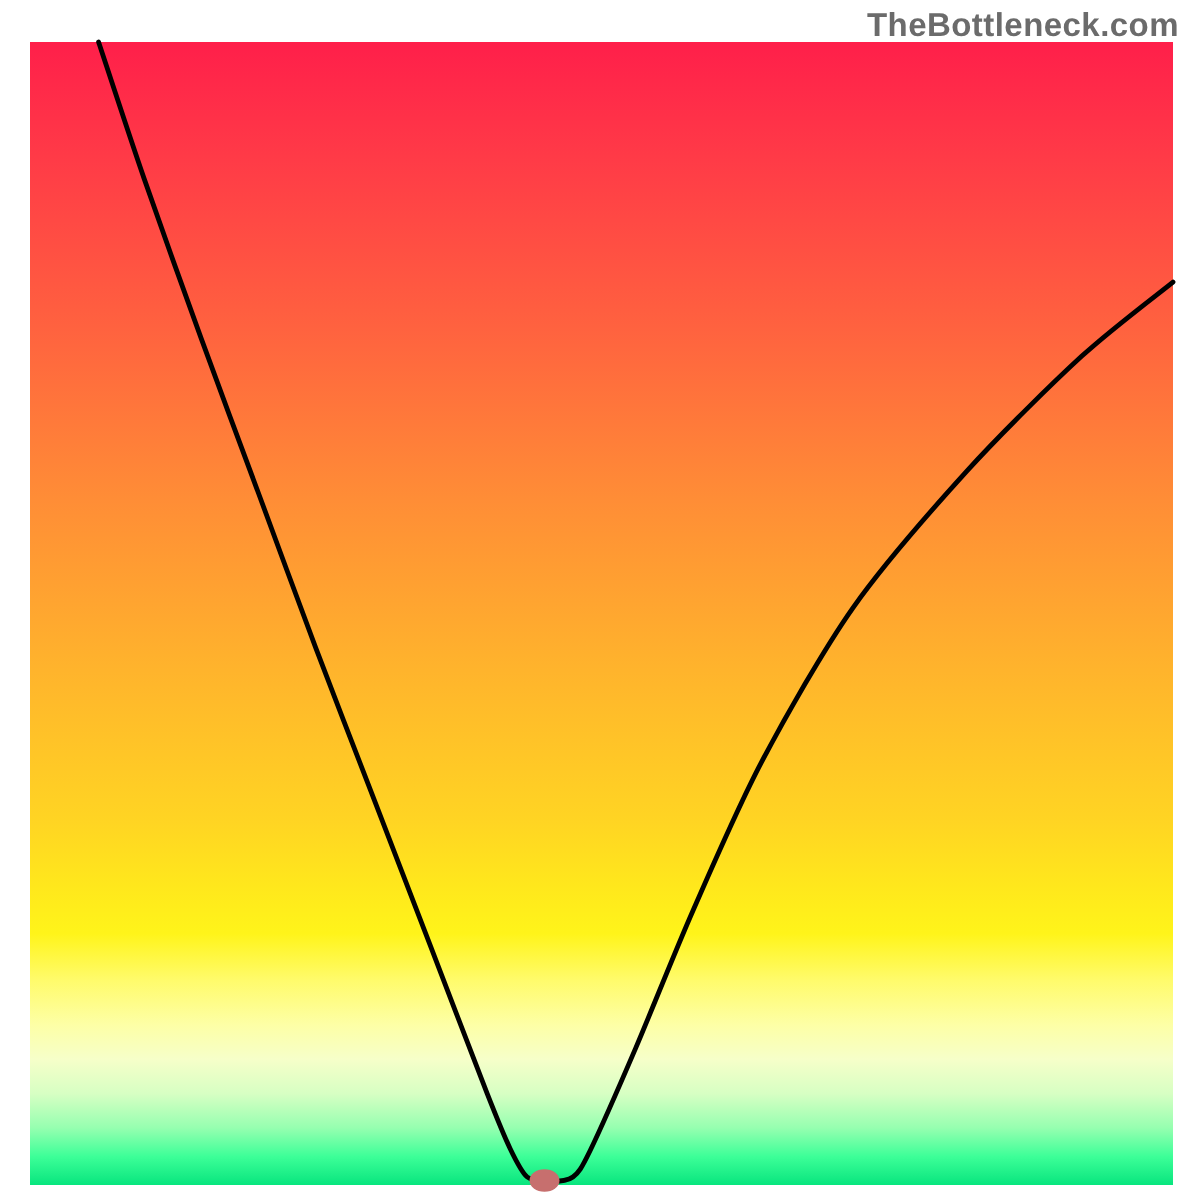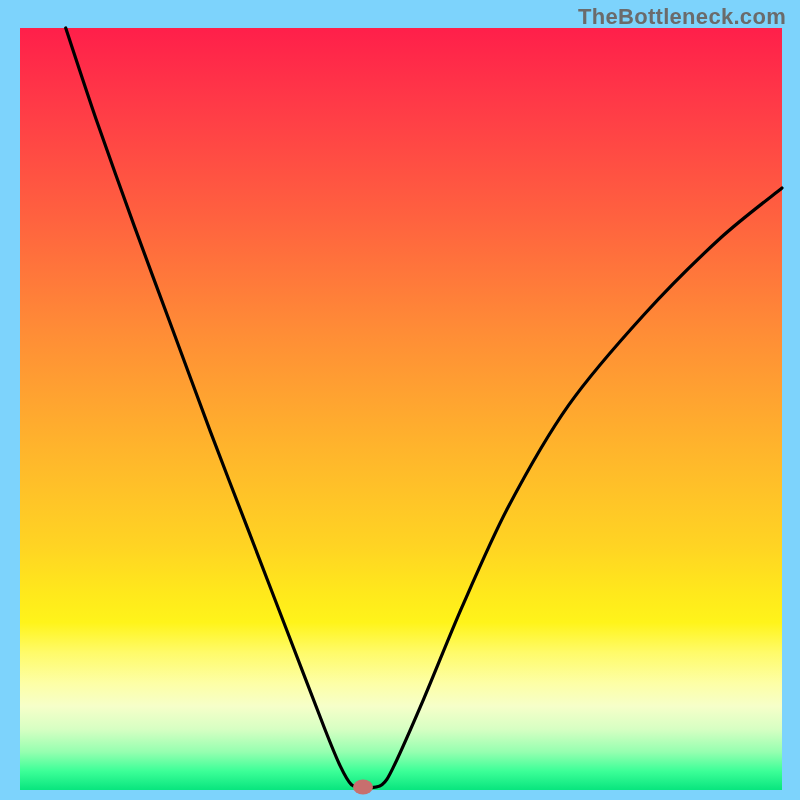--- a/index.html
+++ b/index.html
@@ -8,21 +8,21 @@
     width: 800px;
     height: 800px;
     background: #000;
     overflow: hidden;
     font-family: Arial, Helvetica, sans-serif;
   }
   .frame {
     position: relative;
     width: 800px;
     height: 800px;
-    background: #7dd3fc;
+    background: #ffffff;
   }
   .attribution {
     position: absolute;
     top: 4px;
     right: 14px;
     color: #6b6b6b;
     font-size: 22px;
     font-weight: 600;
     letter-spacing: 0.3px;
     z-index: 5;

